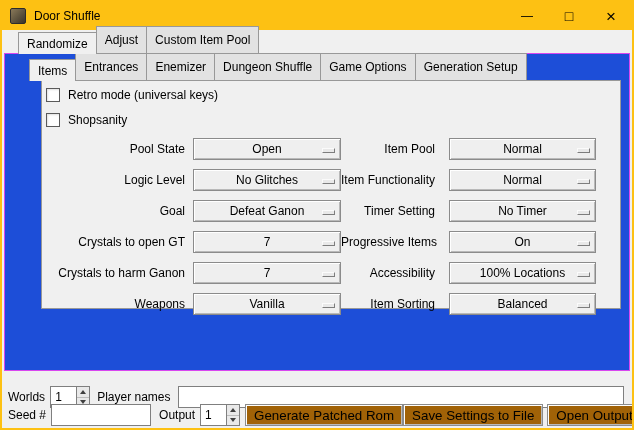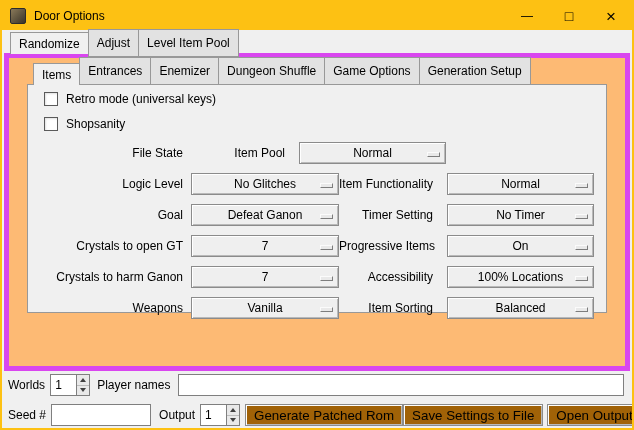--- a/index.html
+++ b/index.html
@@ -11,47 +11,47 @@
   .app-icon{width:14px;height:14px;margin-right:8px;background:linear-gradient(135deg,#8a7a5a,#3a3328);border:1px solid #2c2c2c;border-radius:2px;flex:0 0 auto;}
   .title{font-size:12px;}
   .win-controls{margin-left:auto;display:flex;height:100%;}
   .win-btn{width:42px;display:flex;align-items:center;justify-content:center;}
   .min-glyph{font-size:12px;line-height:1;}
   .max-glyph{font-size:14px;line-height:1;}
   .close-glyph{font-size:17px;line-height:1;}
 
   
   .tabbar{position:absolute;display:flex;align-items:flex-end;z-index:5;height:22px;}
-  .outer-tabbar{top:30px;left:8px;align-items:center;}
+  .outer-tabbar{top:30px;left:16px;}
   .tab{display:flex;align-items:center;padding:0 8px;height:28px;box-sizing:border-box;border:1px solid #989898;background:#e2e2e2;margin-right:-1px;white-space:nowrap;}
   .tab.active{height:22px;background:#f0f0f0;border-bottom:none;position:relative;z-index:6;}
 
-  .outer-pane{position:absolute;top:51px;left:2px;width:626px;height:318px;box-sizing:border-box;border:5px solid #d946ef;background:#fdba74;z-index:1;}
+  .outer-pane{position:absolute;top:51px;left:2px;width:626px;height:318px;box-sizing:border-box;border:1px solid #d946ef;background:#1d4ed8;z-index:1;}
   .inner-tabbar{top:5px;left:24px;}
-  .inner-pane{position:absolute;top:26px;left:18px;width:580px;height:229px;box-sizing:border-box;border:1px solid #989898;background:#f0f0f0;padding:7px 0 0 16px;z-index:1;}
+  .inner-pane{position:absolute;top:26px;left:36px;width:580px;height:229px;box-sizing:border-box;border:1px solid #989898;background:#f0f0f0;padding:7px 0 0 4px;z-index:1;}
 
   
   .checkrow{display:flex;align-items:center;height:14px;margin-bottom:11px;width:max-content;}
   .checkbox{width:12px;height:12px;background:#fff;border:1px solid #5a5a5a;margin-right:8px;box-shadow:inset 1px 1px 2px rgba(0,0,0,.12);flex:0 0 auto;}
 
   
   .form{margin-top:8px;}
   .frow{display:flex;align-items:center;height:22px;margin-bottom:9px;}
   .flabel{line-height:22px;white-space:nowrap;}
   .l1{width:139px;text-align:right;padding-right:8px;flex:0 0 auto;}
   .l2{width:94px;text-align:right;padding-right:8px;flex:0 0 auto;}
   .dd{position:relative;height:22px;box-sizing:border-box;background:#efefef;border:1px solid #8b8b8b;box-shadow:inset 1px 1px 0 #ffffff,inset -1px -1px 0 #b9b9b9;display:flex;align-items:center;justify-content:center;flex:0 0 auto;}
   .dd1{width:148px;}
   .dd2{width:147px;margin-left:6px;justify-content:center;}
   .dd-value{white-space:nowrap;}
   .dd-ind{position:absolute;right:5px;top:9px;width:11px;height:3px;background:#e9e9e9;border-top:1px solid #fbfbfb;border-left:1px solid #fbfbfb;border-right:1px solid #7d7d7d;border-bottom:1px solid #7d7d7d;}
 
   
   .bottom-bar{position:absolute;left:2px;right:2px;bottom:6px;}
-  .brow{display:flex;align-items:center;height:14px;margin-top:16px;padding:0 4px;}
+  .brow{display:flex;align-items:center;height:14px;margin-top:4px;padding:0 4px;}
   .blabel{margin-right:5px;white-space:nowrap;}
   .text-input{height:22px;box-sizing:border-box;border:1px solid #7f7f7f;background:#fff;font:12px "Liberation Sans","DejaVu Sans",sans-serif;padding:0 4px;outline:none;}
   .player-input{flex:1;margin-left:2px;margin-right:2px;}
   .seed-input{width:100px;}
   .spinbox{display:flex;height:22px;box-sizing:border-box;border:1px solid #7f7f7f;background:#fff;flex:0 0 auto;}
   .spin-value{width:21px;display:flex;align-items:center;padding-left:4px;}
   .spin-btns{display:flex;flex-direction:column;width:12px;border-left:1px solid #7f7f7f;}
   .spin-btn{flex:1;display:flex;align-items:center;justify-content:center;background:#e9e9e9;}
   .spin-btn:first-child{border-bottom:1px solid #bdbdbd;}
   .tri-up{width:0;height:0;border-left:3px solid transparent;border-right:3px solid transparent;border-bottom:4px solid #404040;}
@@ -62,38 +62,38 @@
   .save-btn{margin-left:auto;}
   .open-btn{margin-left:4px;}
 </style>
 </head>
 <body>
 
 <div class="window" style="border-color: rgb(253, 193, 19);">
 
   <div class="titlebar" style="background: rgb(253, 193, 19);">
     <div class="app-icon"></div>
-    <span class="title">Door Options</span>
+    <span class="title">Door Shuffle</span>
     <div class="win-controls">
       <div class="win-btn">
           <span class="min-glyph">—</span>
         </div>
       <div class="win-btn">
           <span class="max-glyph">□</span>
         </div>
       <div class="win-btn">
           <span class="close-glyph">×</span>
         </div>
     </div>
   </div>
 
   <div class="tabbar outer-tabbar">
     <div class="tab active">Randomize</div>
     <div class="tab">Adjust</div>
-    <div class="tab">Level Item Pool</div>
+    <div class="tab">Custom Item Pool</div>
   </div>
 
   <div class="outer-pane">
 
     <div class="tabbar inner-tabbar">
       <div class="tab active">Items</div>
       <div class="tab">Entrances</div>
       <div class="tab">Enemizer</div>
       <div class="tab">Dungeon Shuffle</div>
       <div class="tab">Game Options</div>
@@ -107,21 +107,25 @@
         <span>Retro mode (universal keys)</span>
       </div>
       <div class="checkrow">
         <span class="checkbox"></span>
         <span>Shopsanity</span>
       </div>
 
       <div class="form">
 
         <div class="frow">
-          <span class="flabel l1">File State</span>
+          <span class="flabel l1">Pool State</span>
+          <div class="dd dd1">
+            <span class="dd-value">Open</span>
+            <span class="dd-ind"></span>
+          </div>
           <span class="flabel l2">Item Pool</span>
           <div class="dd dd2">
             <span class="dd-value">Normal</span>
             <span class="dd-ind"></span>
           </div>
         </div>
 
         <div class="frow">
           <span class="flabel l1">Logic Level</span>
           <div class="dd dd1">

